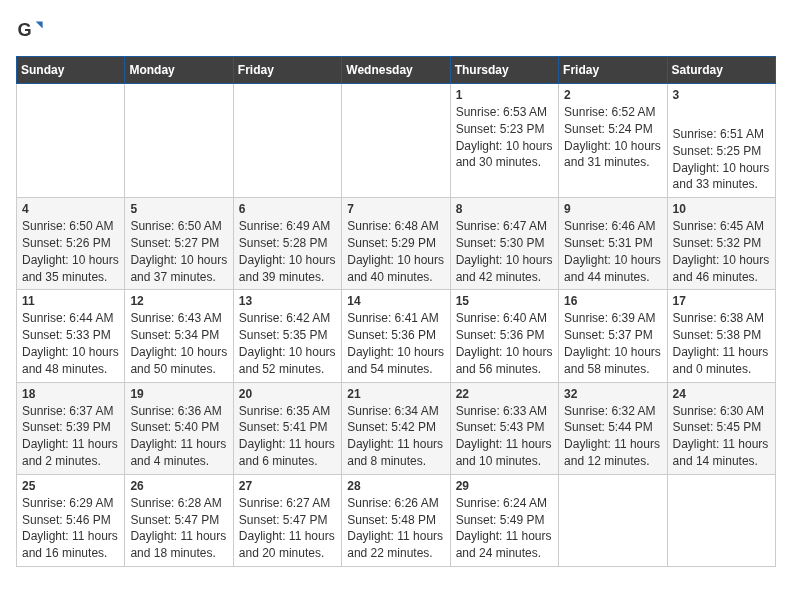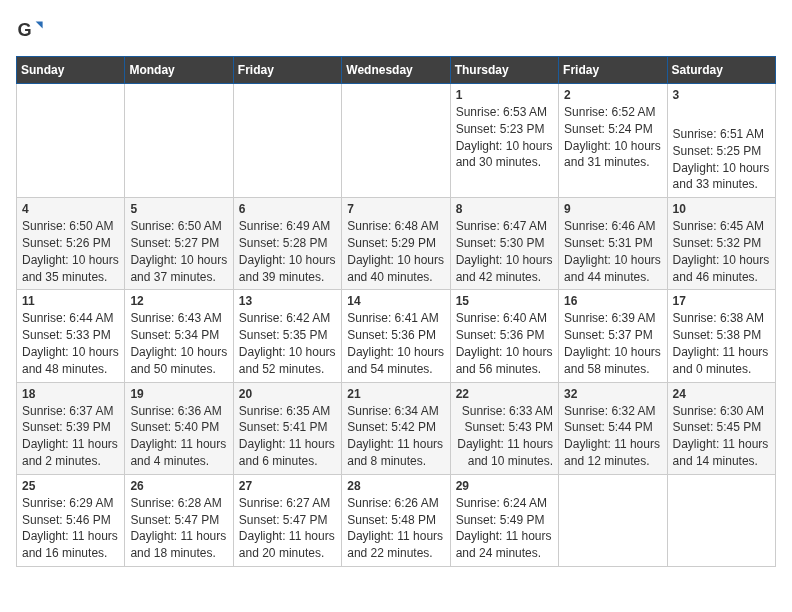--- a/index.html
+++ b/index.html
@@ -253,21 +253,21 @@
 Daylight: 11 hours and 6 minutes.</div>
           </td>
           <td>
             <span class="day-number">21</span>
             <div class="cell-text" style="white-space: pre-line;">Sunrise: 6:34 AM
 Sunset: 5:42 PM
 Daylight: 11 hours and 8 minutes.</div>
           </td>
           <td>
             <span class="day-number">22</span>
-            <div class="cell-text" style="white-space: pre-line; text-align: right;">Sunrise: 6:33 AM
+            <div class="cell-text" style="white-space: pre-line;">Sunrise: 6:33 AM
 Sunset: 5:43 PM
 Daylight: 11 hours and 10 minutes.</div>
           </td>
           <td>
             <span class="day-number">32</span>
             <div class="cell-text" style="white-space: pre-line;">Sunrise: 6:32 AM
 Sunset: 5:44 PM
 Daylight: 11 hours and 12 minutes.</div>
           </td>
           <td>

